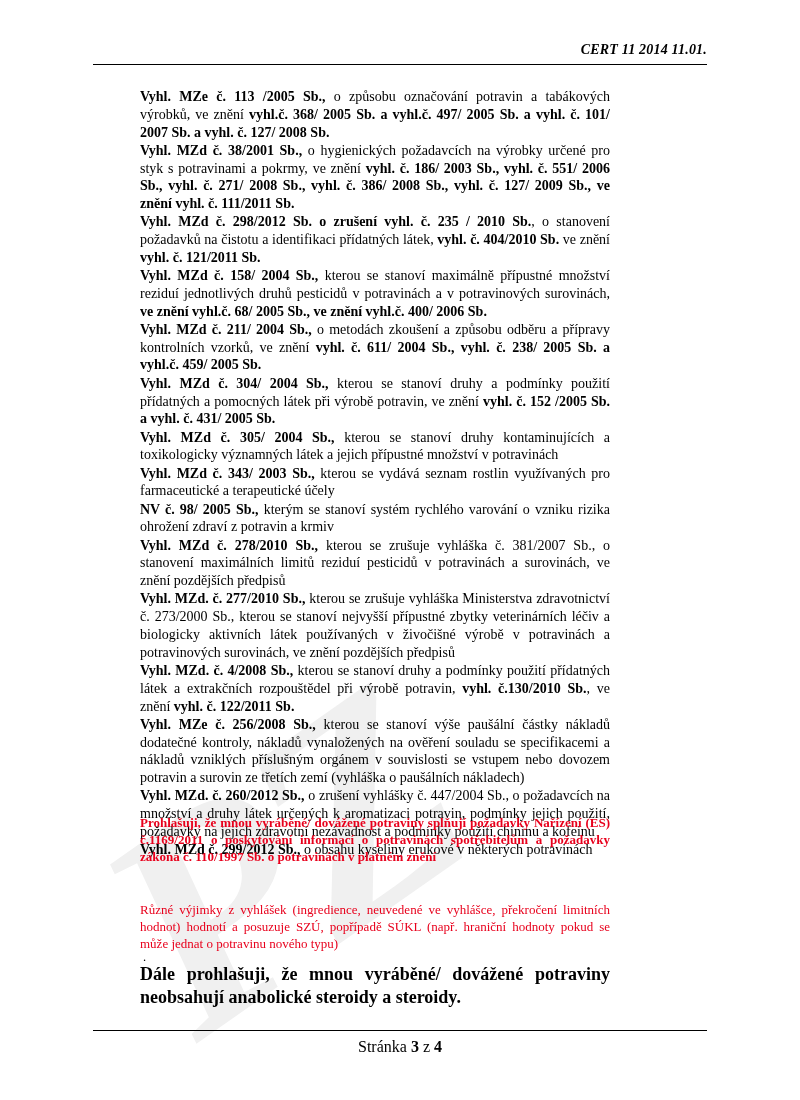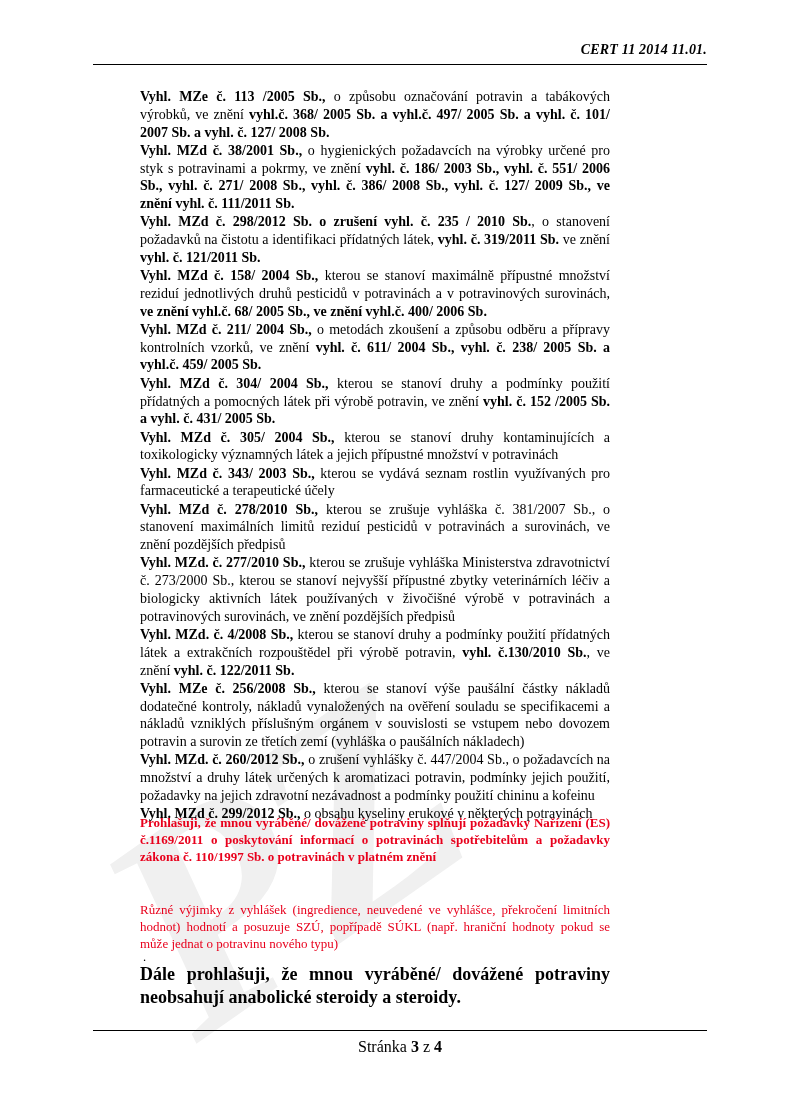--- a/index.html
+++ b/index.html
@@ -134,26 +134,27 @@
   </div>
 
   <div class="content">
 
     <div class="header">CERT 11 2014 11.01.</div>
     <div class="header-rule"></div>
 
     <div class="body-area">
       <p class="para"><b>Vyhl. MZe č. 113 /2005 Sb.,</b> o způsobu označování potravin a tabákových výrobků, ve znění <b>vyhl.č. 368/ 2005 Sb. a vyhl.č. 497/ 2005 Sb. a vyhl. č. 101/ 2007 Sb. a vyhl. č. 127/ 2008 Sb.</b></p>
       <p class="para"><b>Vyhl. MZd č. 38/2001 Sb.,</b> o hygienických požadavcích na výrobky určené pro styk s potravinami a pokrmy, ve znění <b>vyhl. č. 186/ 2003 Sb., vyhl. č. 551/ 2006 Sb., vyhl. č. 271/ 2008 Sb., vyhl. č. 386/ 2008 Sb., vyhl. č. 127/ 2009 Sb., ve znění vyhl. č. 111/2011 Sb.</b></p>
-      <p class="para"><b>Vyhl. MZd č. 298/2012 Sb. o zrušení vyhl. č. 235 / 2010 Sb.</b>, o stanovení požadavků na čistotu a identifikaci přídatných látek, <b>vyhl. č. 319/2011 Sb.</b> ve znění <b>vyhl. č. 121/2011 Sb.</b></p>
+      <p class="para"><b>Vyhl. MZd č. 298/2012 Sb. o zrušení vyhl. č. 235 / 2010 Sb.</b>, o stanovení požadavků na čistotu a identifikaci přídatných látek, <b>vyhl. č. 404/2010 Sb.</b> ve znění <b>vyhl. č. 121/2011 Sb.</b></p>
       <p class="para"><b>Vyhl. MZd č. 158/ 2004 Sb.,</b> kterou se stanoví maximálně přípustné množství reziduí jednotlivých druhů pesticidů v potravinách a v potravinových surovinách, <b>ve znění vyhl.č. 68/ 2005 Sb., ve znění vyhl.č. 400/ 2006 Sb.</b></p>
       <p class="para"><b>Vyhl. MZd č. 211/ 2004 Sb.,</b> o metodách zkoušení a způsobu odběru a přípravy kontrolních vzorků, ve znění <b>vyhl. č. 611/ 2004 Sb., vyhl. č. 238/ 2005 Sb. a vyhl.č. 459/ 2005 Sb.</b></p>
       <p class="para"><b>Vyhl. MZd č. 304/ 2004 Sb.,</b> kterou se stanoví druhy a podmínky použití přídatných a pomocných látek při výrobě potravin, ve znění <b>vyhl. č. 152 /2005 Sb. a vyhl. č. 431/ 2005 Sb.</b></p>
       <p class="para"><b>Vyhl. MZd č. 305/ 2004 Sb.,</b> kterou se stanoví druhy kontaminujících a toxikologicky významných látek a jejich přípustné množství v potravinách</p>
       <p class="para"><b>Vyhl. MZd č. 343/ 2003 Sb.,</b> kterou se vydává seznam rostlin využívaných pro farmaceutické a terapeutické účely</p>
+      <p class="para"><b>NV č. 98/ 2005 Sb.,</b> kterým se stanoví systém rychlého varování o vzniku rizika ohrožení zdraví z potravin a krmiv</p>
       <p class="para"><b>Vyhl. MZd č. 278/2010 Sb.,</b> kterou se zrušuje vyhláška č. 381/2007 Sb., o stanovení maximálních limitů reziduí pesticidů v potravinách a surovinách, ve znění pozdějších předpisů</p>
       <p class="para"><b>Vyhl. MZd. č. 277/2010 Sb.,</b> kterou se zrušuje vyhláška Ministerstva zdravotnictví č. 273/2000 Sb., kterou se stanoví nejvyšší přípustné zbytky veterinárních léčiv a biologicky aktivních látek používaných v živočišné výrobě v potravinách a potravinových surovinách, ve znění pozdějších předpisů</p>
       <p class="para"><b>Vyhl. MZd. č. 4/2008 Sb.,</b> kterou se stanoví druhy a podmínky použití přídatných látek a extrakčních rozpouštědel při výrobě potravin, <b>vyhl. č.130/2010 Sb.</b>, ve znění <b>vyhl. č. 122/2011 Sb.</b></p>
       <p class="para"><b>Vyhl. MZe č. 256/2008 Sb.,</b> kterou se stanoví výše paušální částky nákladů dodatečné kontroly, nákladů vynaložených na ověření souladu se specifikacemi a nákladů vzniklých příslušným orgánem v souvislosti se vstupem nebo dovozem potravin a surovin ze třetích zemí (vyhláška o paušálních nákladech)</p>
       <p class="para"><b>Vyhl. MZd. č. 260/2012 Sb.,</b> o zrušení vyhlášky č. 447/2004 Sb., o požadavcích na množství a druhy látek určených k aromatizaci potravin, podmínky jejich použití, požadavky na jejich zdravotní nezávadnost a podmínky použití chininu a kofeinu</p>
       <p class="para"><b>Vyhl. MZd č. 299/2012 Sb.,</b> o obsahu kyseliny erukové v některých potravinách</p>
     </div>
 
     <div class="red-block b1">Prohlašuji, že <b>mnou vyráběné/ dovážené potraviny splňují požadavky Nařízení (ES) č.1169/2011 o poskytování informací o potravinách spotřebitelům a požadavky zákona č. 110/1997 Sb. o potravinách v platném znění</b></div>
     <div class="red-block b2">Různé výjimky z vyhlášek (ingredience, neuvedené ve vyhlášce, překročení limitních hodnot) hodnotí a posuzuje SZÚ, popřípadě SÚKL (např. hraniční hodnoty pokud se může jednat o potravinu nového typu)</div>

